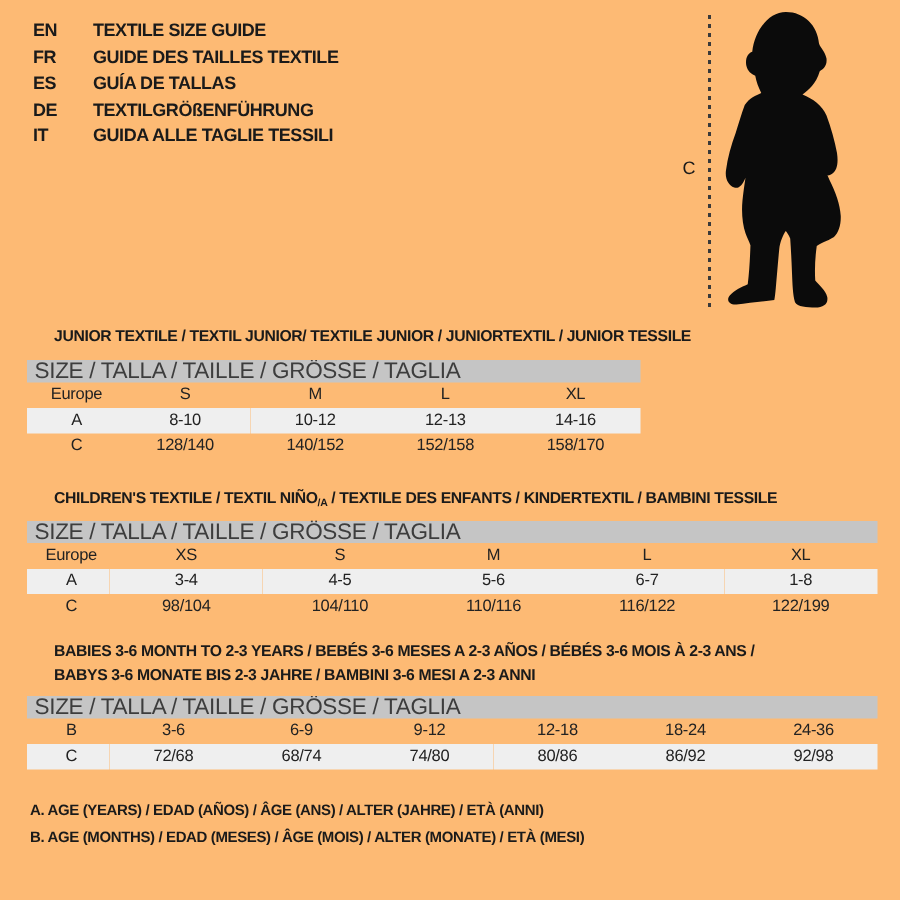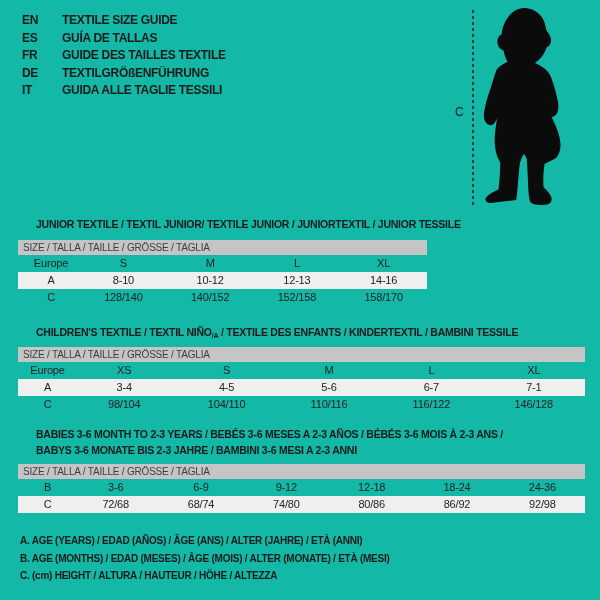--- a/index.html
+++ b/index.html
@@ -4,62 +4,62 @@
 <style>
   :root{
     --band-bg:#c5c5c5;
     --stripe-bg:#efefef;
     --ink:#1a1a1a;
     --band-ink:#3d3d3d;
     --silhouette:#0b0b0b;
   }
   html,body{margin:0;padding:0;background:#fff;}
   .page{
-    position:relative;width:600px;height:600px;background:#14b8a6;overflow:hidden;
+    position:relative;width:600px;height:600px;background:#fdba74;overflow:hidden;
     font-family:"Liberation Sans", sans-serif;color:var(--ink);
   }
   
   .lang-list{position:absolute;left:22px;top:12px;}
   .lang-row{height:17.5px;line-height:17.5px;font-weight:bold;font-size:12px;letter-spacing:-0.3px;white-space:nowrap;}
   .lang-code{display:inline-block;width:40px;}
   
   .measure-line{position:absolute;left:472px;top:10px;width:2px;height:198px;
     background:repeating-linear-gradient(to bottom,#3a3a3a 0 3px,transparent 3px 6px);}
   .measure-label{position:absolute;left:455px;top:105px;font-size:12px;letter-spacing:-0.3px;}
   .baby-svg{position:absolute;left:480px;top:6px;}
   
   .sec-title{position:absolute;left:36px;font-weight:bold;font-size:10.5px;letter-spacing:-0.25px;white-space:nowrap;line-height:16px;}
   .sec-title sub{font-size:7px;vertical-align:-2px;}
   
   table{border-collapse:collapse;table-layout:fixed;position:absolute;left:18px;}
   td{text-align:center;height:17px;line-height:17px;font-size:11px;letter-spacing:-0.2px;color:#222;padding:0;overflow:hidden;white-space:nowrap;}
   td.lbl{text-align:center;padding-left:4px;}
-  tr.band td{background:var(--band-bg);text-align:left;padding-left:5px;font-size:10px;color:var(--band-ink);height:15px;line-height:15px;}
+  tr.band td{background:var(--band-bg);text-align:left;padding-left:5px;font-size:15px;color:var(--band-ink);height:15px;line-height:15px;}
   tr.stripe td{background:var(--stripe-bg);}
   .t1{width:409px;top:240px;}
   .t2{width:567px;top:347px;}
   .t3{width:567px;top:464px;}
   
   .footnotes{position:absolute;left:20px;top:532px;}
   .footnote{height:17.5px;line-height:17.5px;font-weight:bold;font-size:10px;letter-spacing:-0.25px;white-space:nowrap;}
 </style>
 </head>
 <body>
 
 <div class="page">
 
   <div class="lang-list">
     <div class="lang-row">
       <span class="lang-code">EN</span><span>TEXTILE SIZE GUIDE</span>
     </div>
     <div class="lang-row">
+      <span class="lang-code">FR</span><span>GUIDE DES TAILLES TEXTILE</span>
+    </div>
+    <div class="lang-row">
       <span class="lang-code">ES</span><span>GUÍA DE TALLAS</span>
-    </div>
-    <div class="lang-row">
-      <span class="lang-code">FR</span><span>GUIDE DES TAILLES TEXTILE</span>
     </div>
     <div class="lang-row">
       <span class="lang-code">DE</span><span>TEXTILGRÖßENFÜHRUNG</span>
     </div>
     <div class="lang-row">
       <span class="lang-code">IT</span><span>GUIDA ALLE TAGLIE TESSILI</span>
     </div>
   </div>
 
   <div class="measure-line"></div>
@@ -165,29 +165,29 @@
       <td>M</td>
       <td>L</td>
       <td>XL</td>
     </tr>
     <tr class="stripe">
       <td class="lbl">A</td>
       <td>3-4</td>
       <td>4-5</td>
       <td>5-6</td>
       <td>6-7</td>
-      <td>7-1</td>
+      <td>1-8</td>
     </tr>
     <tr>
       <td class="lbl">C</td>
       <td>98/104</td>
       <td>104/110</td>
       <td>110/116</td>
       <td>116/122</td>
-      <td>146/128</td>
+      <td>122/199</td>
     </tr>
   </tbody>
     </table>
 
   <div class="sec-title" style="top:426px;">
     <div>BABIES 3-6 MONTH TO 2-3 YEARS / BEBÉS 3-6 MESES A 2-3 AÑOS / BÉBÉS 3-6 MOIS À 2-3 ANS /</div>
     <div>BABYS 3-6 MONATE BIS 2-3 JAHRE / BAMBINI 3-6 MESI A 2-3 ANNI</div>
   </div>
   <table class="t3">
     <colgroup>
@@ -220,16 +220,15 @@
       <td>80/86</td>
       <td>86/92</td>
       <td>92/98</td>
     </tr>
   </tbody>
     </table>
 
   <div class="footnotes">
     <div class="footnote">A. AGE (YEARS) / EDAD (AÑOS) / ÂGE (ANS) / ALTER (JAHRE) / ETÀ (ANNI)</div>
     <div class="footnote">B. AGE (MONTHS) / EDAD (MESES) / ÂGE (MOIS) / ALTER (MONATE) / ETÀ (MESI)</div>
-    <div class="footnote">C. (cm) HEIGHT / ALTURA / HAUTEUR / HÖHE / ALTEZZA</div>
   </div>
 
 </div>
 
 </body></html>

